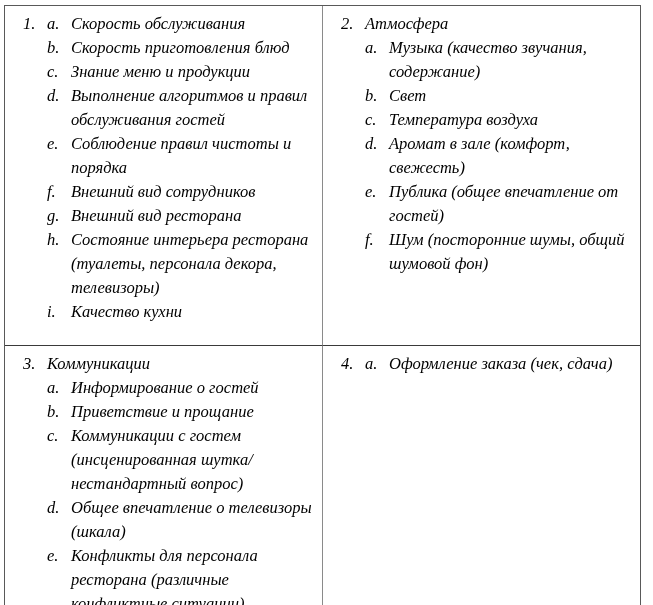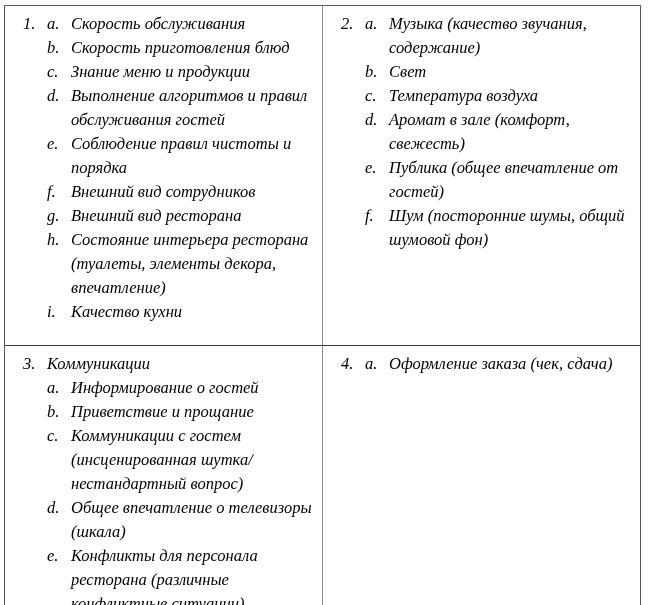--- a/index.html
+++ b/index.html
@@ -139,35 +139,36 @@
             <li class="item2">
               <span class="marker2">f.</span>
               <span class="text2">Внешний вид сотрудников</span>
             </li>
             <li class="item2">
               <span class="marker2">g.</span>
               <span class="text2">Внешний вид ресторана</span>
             </li>
             <li class="item2">
               <span class="marker2">h.</span>
-              <span class="text2">Состояние интерьера ресторана (туалеты, элементы декора, впечатление)</span>
+              <span class="text2">Состояние интерьера ресторана (туалеты, персонала декора, телевизоры)</span>
             </li>
             <li class="item2">
               <span class="marker2">i.</span>
               <span class="text2">Качество кухни</span>
             </li>
           </ol>
         </li>
       </ol>
     </div>
 
     <div class="cell row-top">
       <ol class="lvl1">
         <li class="item1">
           <span class="marker1">2.</span>
+          <span class="text1">Атмосфера</span>
           <ol class="lvl2">
             <li class="item2">
               <span class="marker2">a.</span>
               <span class="text2">Музыка (качество звучания, содержание)</span>
             </li>
             <li class="item2">
               <span class="marker2">b.</span>
               <span class="text2">Свет</span>
             </li>
             <li class="item2">

